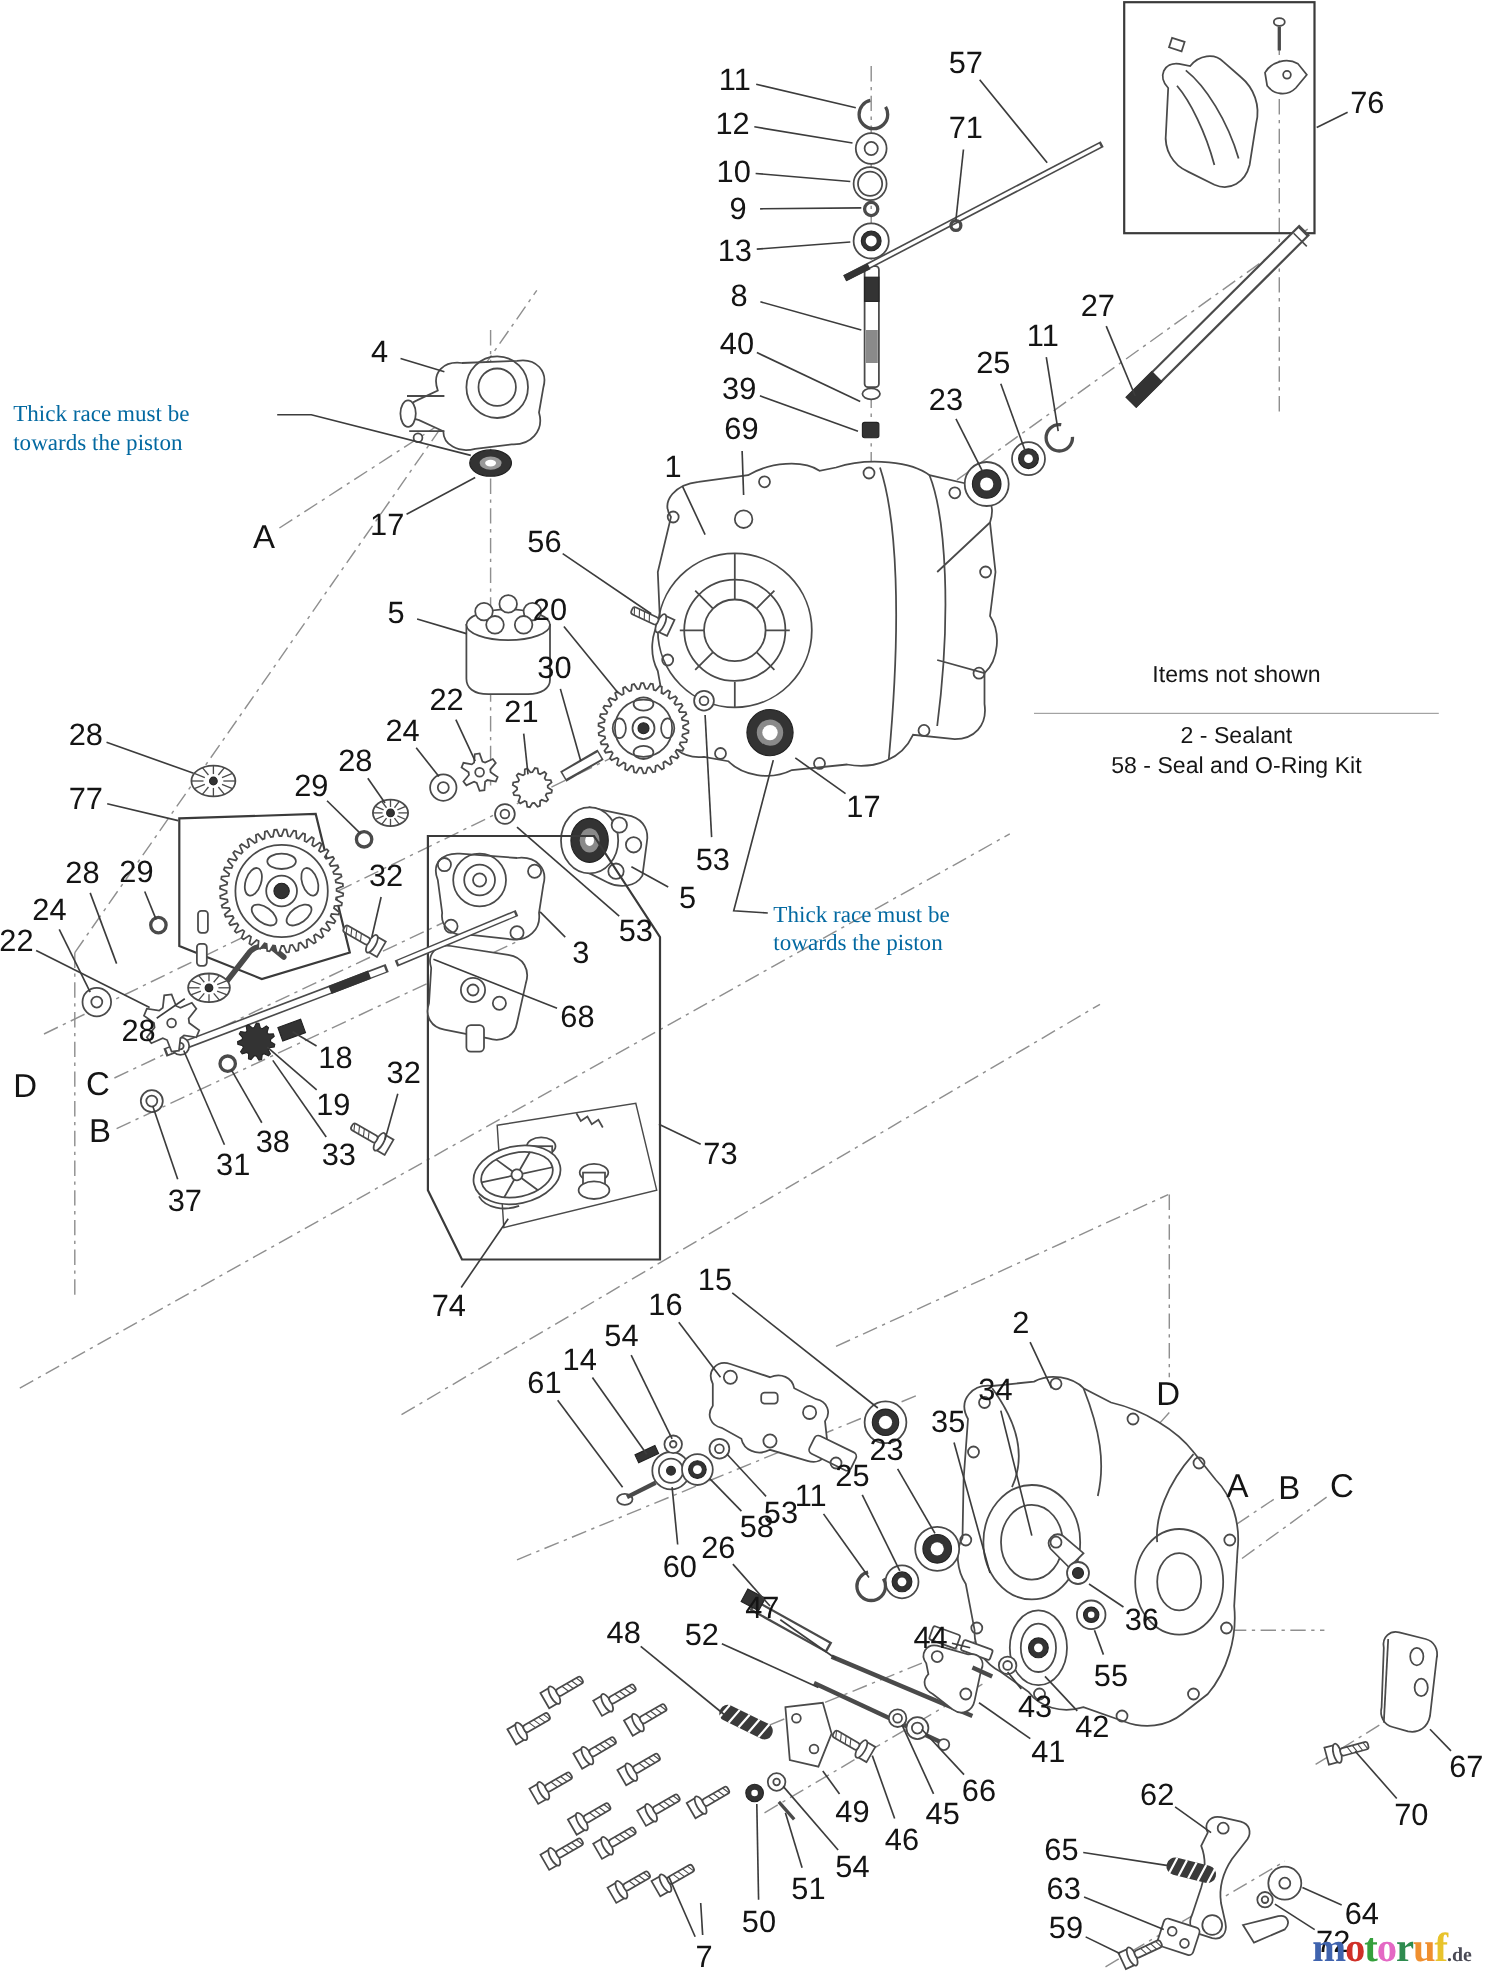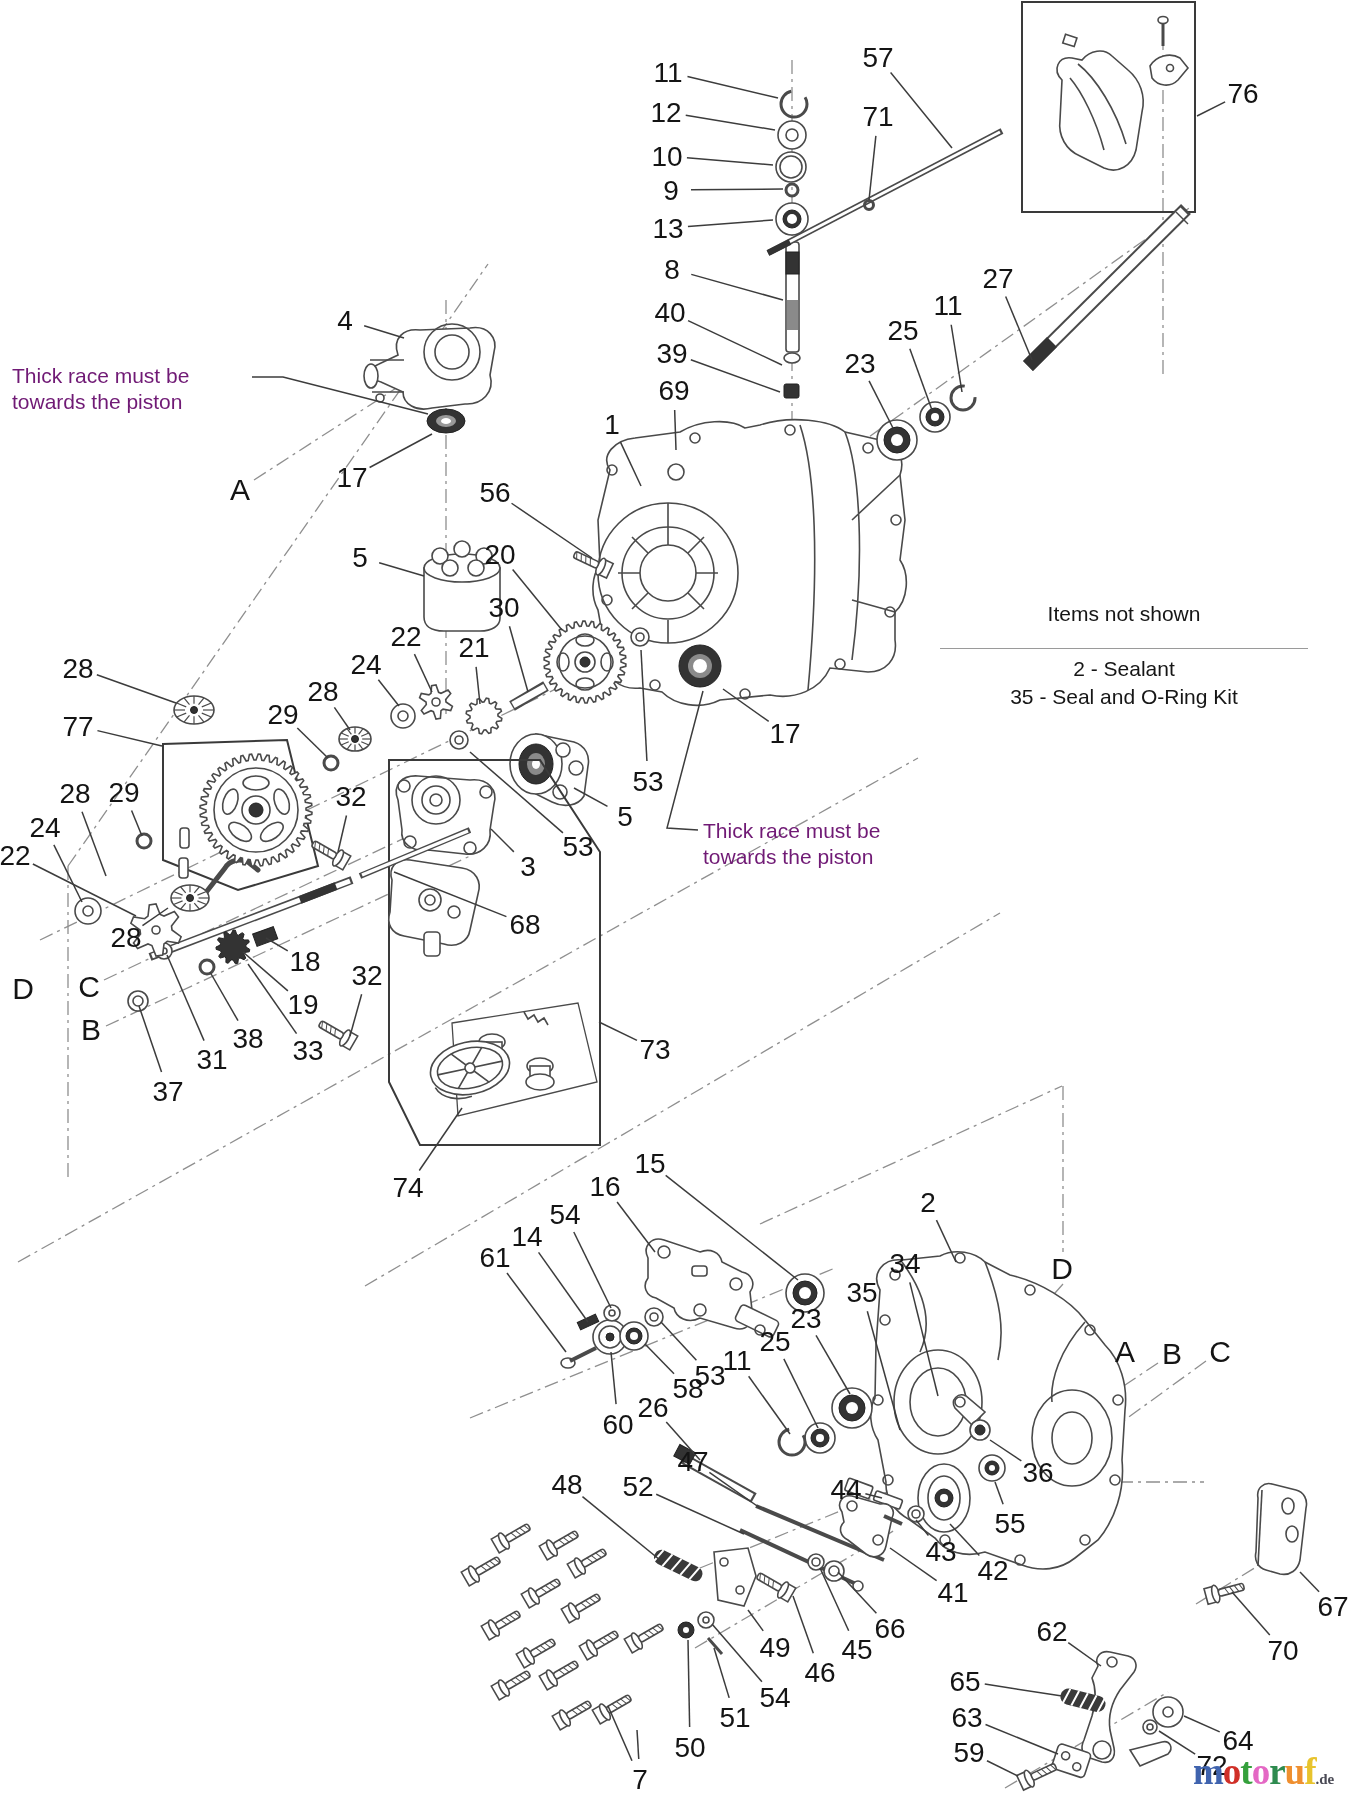--- a/index.html
+++ b/index.html
@@ -1,25 +1,25 @@
 <!DOCTYPE html>
 <html><head>
 <meta charset="utf-8">
 <style>
   html,body{margin:0;padding:0;background:#ffffff;}
   .stage{position:relative;width:1356px;height:1800px;background:#fff;overflow:hidden;
          font-family:"Liberation Sans", sans-serif;}
   svg{position:absolute;left:0;top:0;}
-  .note{position:absolute;color:#701a75;font-size:21px;line-height:26px;white-space:nowrap;}
+  .note{position:absolute;color:#0369a1;font-size:21px;line-height:26px;white-space:nowrap;font-family:Liberation Serif, serif;}
   .items-box{position:absolute;color:#161616;}
   .items-title{font-size:21px;text-align:center;padding-bottom:22px;border-bottom:1.5px solid #9a9a9a;}
   .items-list{padding-top:6px;font-size:21px;line-height:28px;text-align:center;}
   .logo{position:absolute;font-family:"Liberation Serif", serif;font-weight:bold;
         font-size:37px;letter-spacing:-1px;white-space:nowrap;}
-  .logo .suffix{font-size:15px;font-weight:bold;color:#4a4a55;letter-spacing:0;}
+  .logo .suffix{font-size:18px;font-weight:bold;color:#4a4a55;letter-spacing:0;}
   .part{fill:#ffffff;stroke:#4a4a4a;stroke-width:1.6;}
   .partline{fill:none;stroke:#4a4a4a;stroke-width:1.6;}
   .dark{fill:#333333;stroke:#222222;stroke-width:1;}
   .mid{fill:#8a8a8a;stroke:none;}
   .boxline{fill:none;stroke:#3a3a3a;stroke-width:2;}
 </style>
 </head>
 <body>
 
 <div class="stage">
@@ -625,21 +625,21 @@
 </div>
 <div class="note" style="left:703px;top:818px;">
   <div>Thick race must be</div>
   <div>towards the piston</div>
 </div>
 
 <div class="items-box" style="left:940px;top:602px;width:368px;">
   <div class="items-title">Items not shown</div>
   <div class="items-list">
     <div>2 - Sealant</div>
-    <div>35 - Seal and O-Ring Kit</div>
+    <div>58 - Seal and O-Ring Kit</div>
   </div>
 </div>
 
 <div class="logo" style="left:1193px;top:1750px;">
   <span id="logo-letters"><span style="color: rgb(63, 99, 174);">m</span><span style="color: rgb(208, 48, 40);">o</span><span style="color: rgb(53, 160, 60);">t</span><span style="color: rgb(228, 104, 196);">o</span><span style="color: rgb(46, 139, 79);">r</span><span style="color: rgb(239, 143, 47);">u</span><span style="color: rgb(232, 195, 44);">f</span></span><span class="suffix">.de</span>
 </div>
 
 </div>
 
 </body></html>

